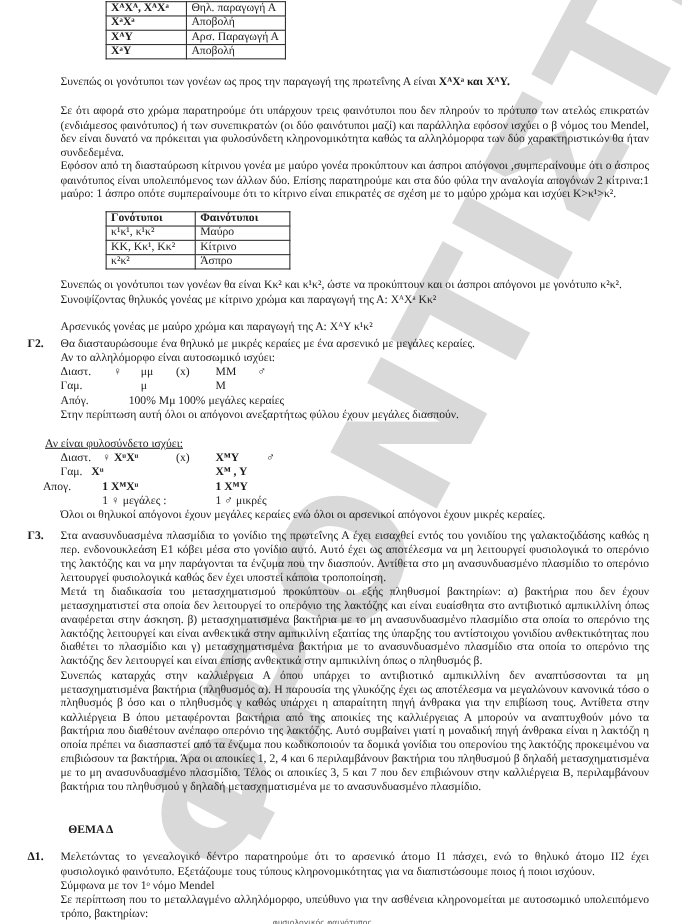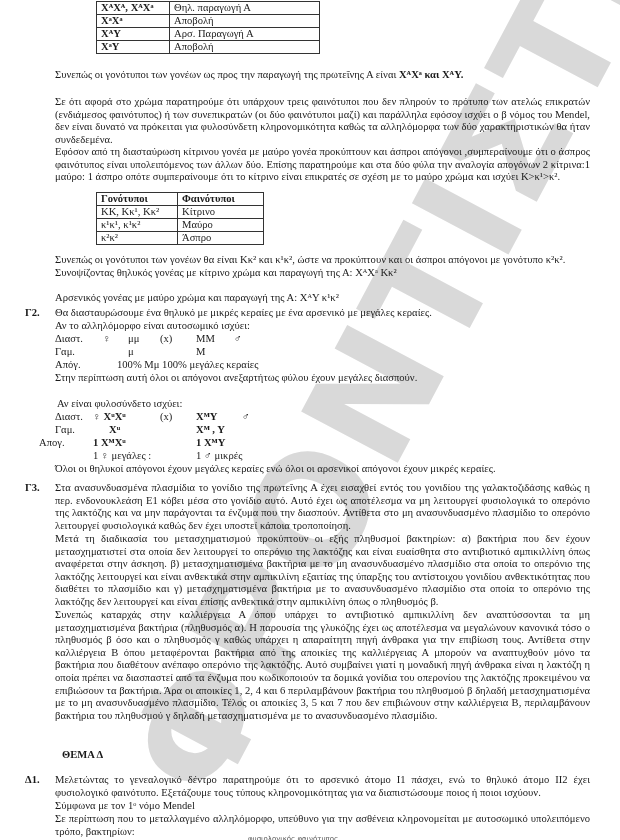--- a/index.html
+++ b/index.html
@@ -33,21 +33,21 @@
 </style>
 </head>
 <body>
 
 <div class="watermark">
   <span>ΦΡΟΝΤΙΣΤΕΣ</span>
 </div>
 
 <div class="page">
 
-  <table class="gt" style="left:96px; top:1px; width:224px;">
+  <table class="gt" style="left:96px; top:1px; width:164px;">
     <tbody>
         <tr>
       <td class="b" style="width:64px">XᴬXᴬ, XᴬXᵃ</td>
       <td>Θηλ. παραγωγή Α</td>
     </tr>
     <tr>
       <td class="b">XᵃXᵃ</td>
       <td>Αποβολή</td>
     </tr>
     <tr>
@@ -69,26 +69,26 @@
   <div class="para" style="top:96px;">Σε ότι αφορά στο χρώμα παρατηρούμε ότι υπάρχουν τρεις φαινότυποι που δεν πληρούν το πρότυπο των ατελώς επικρατών (ενδιάμεσος φαινότυπος) ή των συνεπικρατών (οι δύο φαινότυποι μαζί) και παράλληλα εφόσον ισχύει ο β νόμος του Mendel, δεν είναι δυνατό να πρόκειται για φυλοσύνδετη κληρονομικότητα καθώς τα αλληλόμορφα των δύο χαρακτηριστικών θα ήταν συνδεδεμένα.</div>
   <div class="para" style="top:146px;">Εφόσον από τη διασταύρωση κίτρινου γονέα με μαύρο γονέα προκύπτουν και άσπροι απόγονοι ,συμπεραίνουμε ότι ο άσπρος φαινότυπος είναι υπολειπόμενος των άλλων δύο. Επίσης παρατηρούμε και στα δύο φύλα την αναλογία απογόνων 2 κίτρινα:1 μαύρο: 1 άσπρο οπότε συμπεραίνουμε ότι το κίτρινο είναι επικρατές σε σχέση με το μαύρο χρώμα και ισχύει Κ&gt;κ¹&gt;κ².</div>
 
   <table class="gt" style="left:96px; top:192px; width:168px;">
     <tbody>
         <tr>
       <td class="b" style="width:72px">Γονότυποι</td>
       <td class="b">Φαινότυποι</td>
     </tr>
     <tr>
+      <td>κ¹κ¹, κ¹κ²</td>
+      <td>Μαύρο</td>
+    </tr>
+    <tr>
       <td>ΚΚ, Κκ¹, Κκ²</td>
       <td>Κίτρινο</td>
-    </tr>
-    <tr>
-      <td>κ¹κ¹, κ¹κ²</td>
-      <td>Μαύρο</td>
     </tr>
     <tr>
       <td>κ²κ²</td>
       <td>Άσπρο</td>
     </tr>
   </tbody>
     </table>
 
   <div class="line" style="left:55px; top:254px;">Συνεπώς οι γονότυποι των γονέων θα είναι Κκ² και κ¹κ², ώστε να προκύπτουν και οι άσπροι απόγονοι με γονότυπο κ²κ².</div>
   <div class="line" style="left:55px; top:267px;">Συνοψίζοντας θηλυκός γονέας με κίτρινο χρώμα και παραγωγή της Α: XᴬXᵃ Κκ²</div>
@@ -106,29 +106,29 @@
     <span class="c" style="left:196px; top:333px;">ΜΜ</span>
     <span class="c" style="left:234px; top:333px;">♂</span>
     <span class="c" style="left:55px; top:346px;">Γαμ.</span>
     <span class="c" style="left:128px; top:346px;">μ</span>
     <span class="c" style="left:196px; top:346px;">Μ</span>
     <span class="c" style="left:55px; top:359px;">Απόγ.</span>
     <span class="c" style="left:117px; top:359px;">100% Μμ  100% μεγάλες κεραίες</span>
   </div>
   <div class="line" style="left:55px; top:372px;">Στην περίπτωση αυτή όλοι οι απόγονοι ανεξαρτήτως φύλου έχουν μεγάλες διασπούν.</div>
 
-  <div class="line" style="left:57px; top:398px;">Αν  είναι φυλοσύνδετο ισχύει:</div>
+  <div class="line" style="left:41px; top:398px;text-decoration:underline;">Αν  είναι φυλοσύνδετο ισχύει:</div>
   <div class="cross-grid">
     <span class="c" style="left:55px; top:411px;">Διαστ.</span>
     <span class="c b" style="left:93px; top:411px;">♀  XᵘXᵘ</span>
     <span class="c" style="left:160px; top:411px;">(x)</span>
     <span class="c b" style="left:196px; top:411px;">XᴹY</span>
     <span class="c" style="left:242px; top:411px;">♂</span>
     <span class="c" style="left:55px; top:424px;">Γαμ.</span>
-    <span class="c b" style="left:109px; top:424px;font-family:Liberation Serif, serif;">Xᵘ</span>
+    <span class="c b" style="left:83px; top:424px;font-family:Liberation Serif, serif;">Xᵘ</span>
     <span class="c b" style="left:196px; top:424px;">Xᴹ , Y</span>
     <span class="c" style="left:39px; top:437px;">Απογ.</span>
     <span class="c b" style="left:93px; top:437px;">1 XᴹXᵘ</span>
     <span class="c b" style="left:196px; top:437px;">1 XᴹY</span>
     <span class="c" style="left:93px; top:450px;">1 ♀  μεγάλες  :</span>
     <span class="c" style="left:196px; top:450px;">1 ♂ μικρές</span>
   </div>
   <div class="line" style="left:55px; top:463px;">Όλοι οι θηλυκοί απόγονοι έχουν μεγάλες κεραίες ενώ όλοι οι αρσενικοί απόγονοι έχουν μικρές κεραίες.</div>
 
   <div class="label" style="top:482px;">Γ3.</div>

